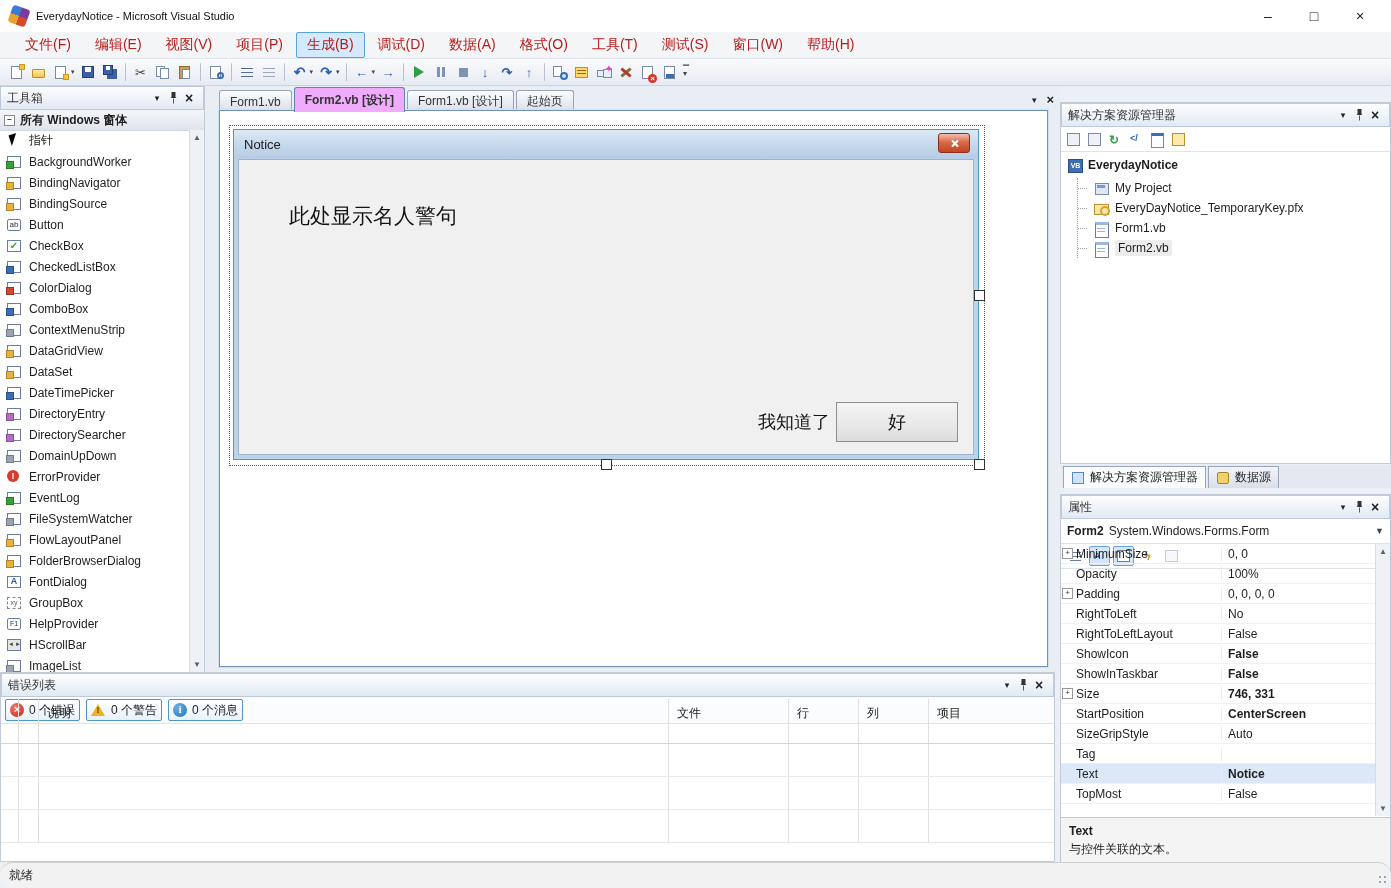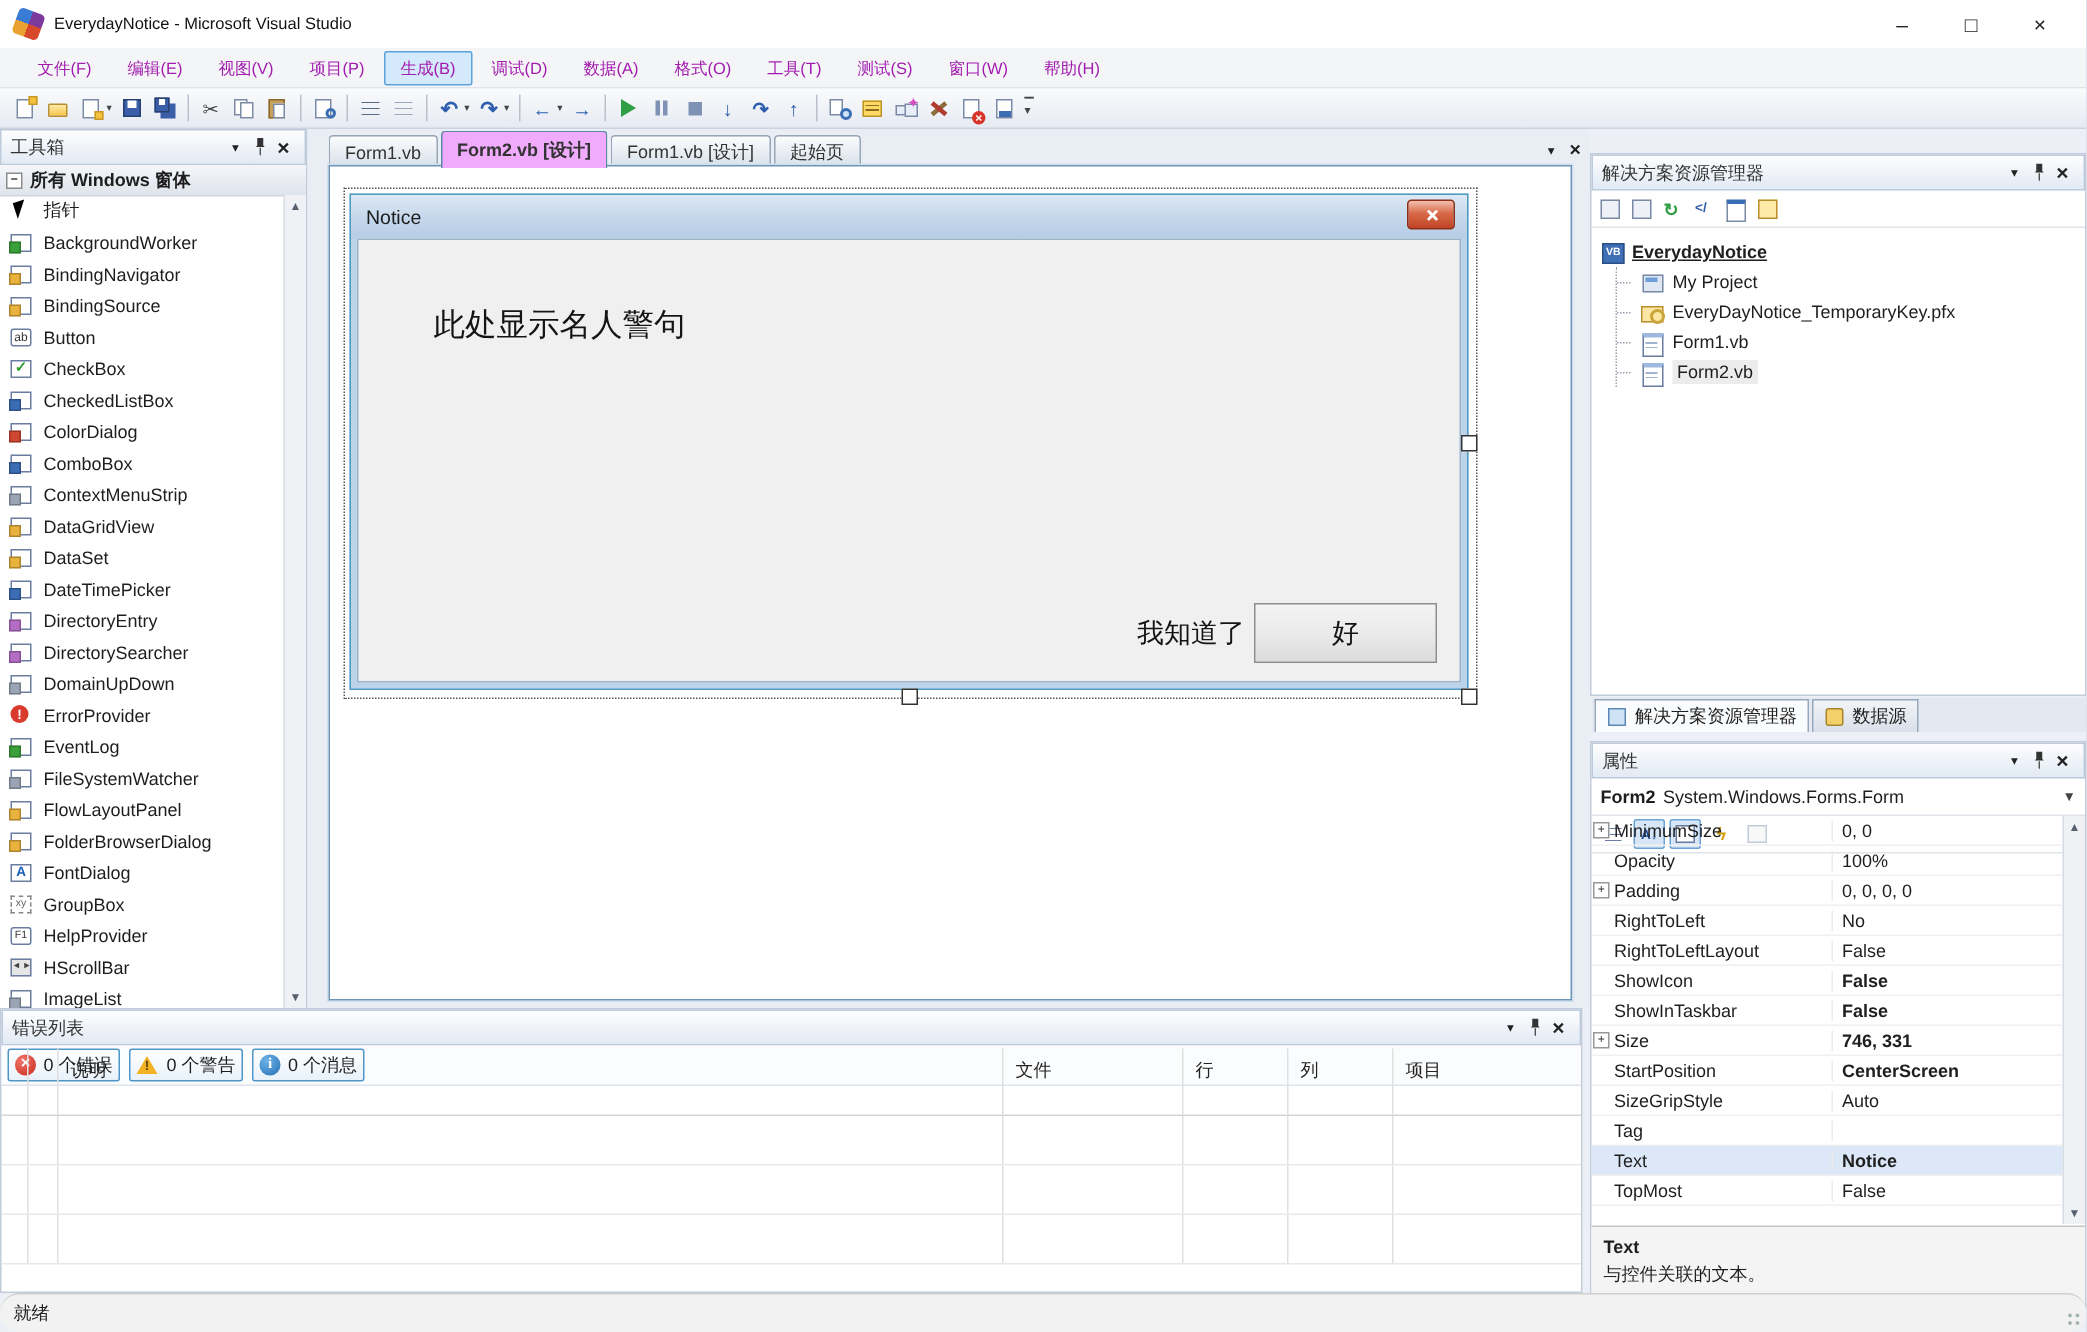--- a/index.html
+++ b/index.html
@@ -7,21 +7,21 @@
 
   
   .titlebar{position:absolute;left:0;top:0;width:100%;height:32px;background:#ffffff;border-bottom:1px solid #e3e3e3;display:flex;align-items:center;}
   .vs-logo{width:18px;height:18px;margin:0 8px 0 10px;border-radius:3px;background:conic-gradient(#7c3a9d 0 25%,#d8482b 0 50%,#e9a12f 0 75%,#3a7bd5 0);transform:rotate(20deg);}
   .title-text{font-size:11px;color:#111;}
   .win-controls{position:absolute;right:8px;top:0;height:32px;display:flex;}
   .win-btn{width:46px;height:32px;display:flex;align-items:center;justify-content:center;font-size:14px;color:#222;cursor:default;}
 
   
   .menubar{position:absolute;left:0;top:32px;width:100%;height:27px;background:#f4f5f7;border-bottom:1px solid #e0e3e9;display:flex;align-items:center;padding-left:14px;box-sizing:border-box;}
-  .menu-item{padding:3px 10px;margin-right:2px;font-size:11px;color:#a21caf;border:1px solid transparent;border-radius:2px;}
+  .menu-item{padding:3px 10px;margin-right:2px;font-size:14px;color:#b91c1c;border:1px solid transparent;border-radius:2px;}
   .menu-item.active{background:#d4e9fb;border-color:#5ba3d9;}
 
   
   .toolbar{position:absolute;left:0;top:59px;width:100%;height:27px;background:linear-gradient(#fafbfc,#e6eaf2);border-bottom:1px solid #ccd2de;display:flex;align-items:center;padding-left:6px;box-sizing:border-box;}
   .tb-it{display:flex;align-items:center;height:22px;padding:0 2px;border-radius:2px;}
   .tb-it.sep{width:1px;height:18px;background:#b9c0cc;margin:0 4px;padding:0;}
   .tb-it .dd{font-size:7px;color:#444;margin-left:1px;}
   .ti{width:18px;height:17px;position:relative;display:flex;align-items:center;justify-content:center;}
   .ti::before,.ti::after{box-sizing:border-box;}
   .new-project-icon::before{content:"";position:absolute;left:3px;top:2px;width:11px;height:13px;background:#fff;border:1px solid #7a8aa5;}
@@ -124,21 +124,21 @@
   .right{position:absolute;left:1060px;top:86px;width:331px;height:776px;margin-top:16px;}
   .solexp{position:absolute;left:0;top:0;width:331px;height:362px;background:#fff;border:1px solid #c2cbd9;box-sizing:border-box;}
   .se-toolbar{height:24px;border-bottom:1px solid #e0e4ea;display:flex;align-items:center;padding-left:4px;gap:4px;}
   .seic{width:17px;height:16px;position:relative;}
   .seic::before{content:"";position:absolute;left:2px;top:2px;width:11px;height:11px;background:#eef2f8;border:1px solid #7a8aa5;}
   .refresh-icon::before{content:"\21BB";border:0;background:none;color:#2f9e44;font-weight:bold;font-size:12px;}
   .view-code-icon::before{content:"</";border:0;background:none;color:#2e5fae;font-size:9px;font-weight:bold;}
   .view-designer-icon::before{background:#fff;border-top:3px solid #3b6db5;}
   .view-class-diagram-icon::before{content:"";background:#fde9a8;border-color:#b98e2f;}
   .tree{padding:6px 0 0 6px;}
-  .tree-row{height:20px;display:flex;align-items:center;gap:5px;text-decoration:underline;}
+  .tree-row{height:20px;display:flex;align-items:flex-start;gap:5px;}
   .tree-root-label{font-weight:bold;}
   .tree-kids{margin-left:10px;border-left:1px dotted #9aa2ae;padding-left:0;}
   .tree-kid{height:20px;display:flex;align-items:center;gap:5px;}
   .tree-kid::before{content:"";width:9px;border-top:1px dotted #9aa2ae;margin-right:2px;}
   .tree-kid.selected .tree-label{background:#ececec;padding:1px 3px;}
   .trw{width:16px;height:15px;position:relative;flex:0 0 16px;}
   .vb-project-icon::before{content:"VB";position:absolute;left:1px;top:1px;width:13px;height:12px;background:#3f6fb5;color:#fff;font-size:7px;font-weight:bold;line-height:12px;text-align:center;border:1px solid #2a4f87;}
   .my-project-icon::before{content:"";position:absolute;left:1px;top:2px;width:12px;height:10px;background:#dfe7f2;border:1px solid #7a8aa5;}
   .my-project-icon::after{content:"";position:absolute;left:3px;top:4px;width:8px;height:3px;background:#6f9ed6;}
   .key-file-icon::before{content:"";position:absolute;left:0;top:3px;width:13px;height:9px;background:#fbe6a2;border:1px solid #b98e2f;}

